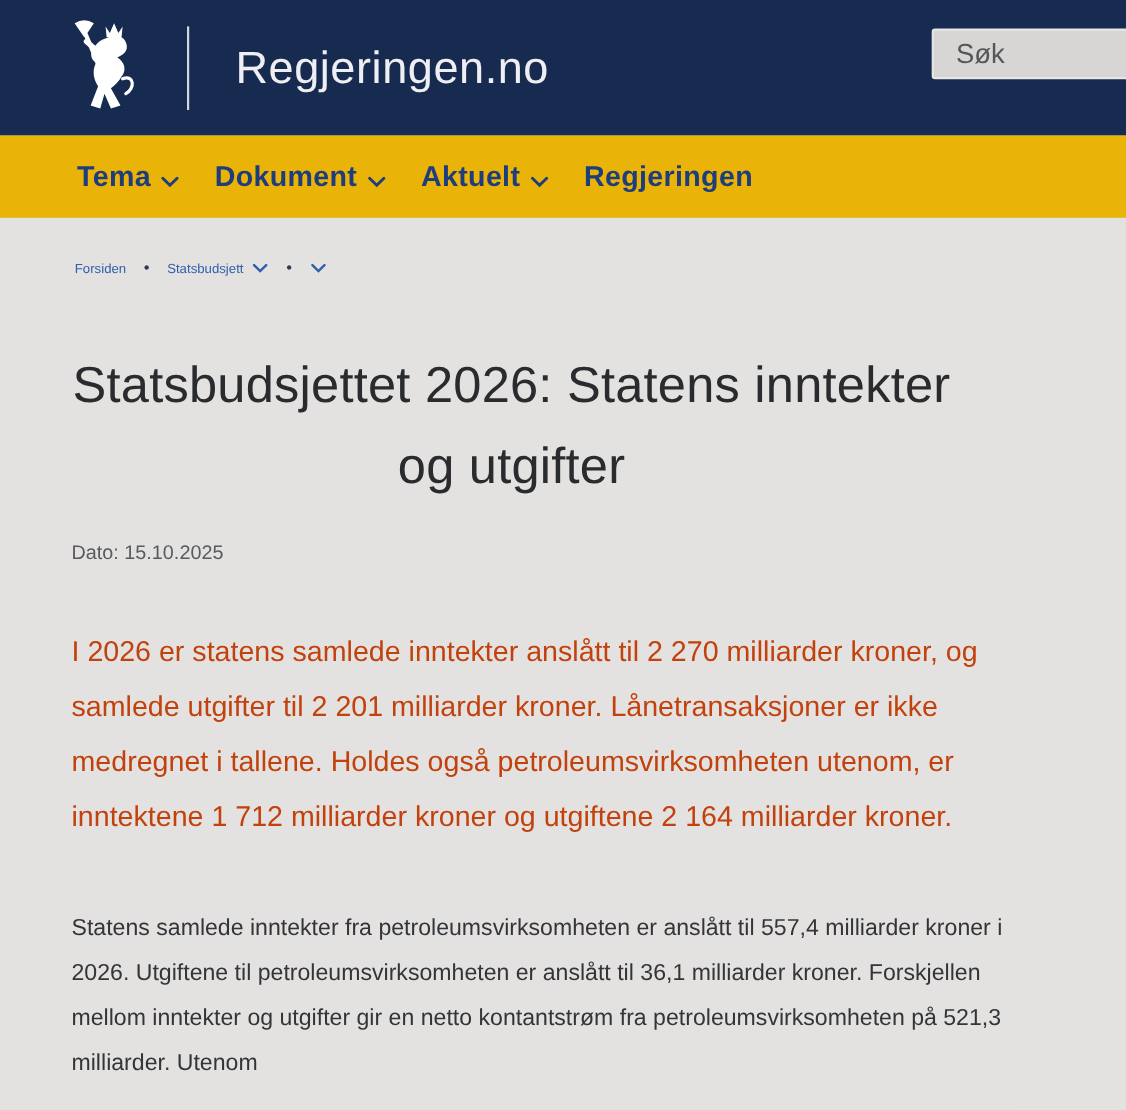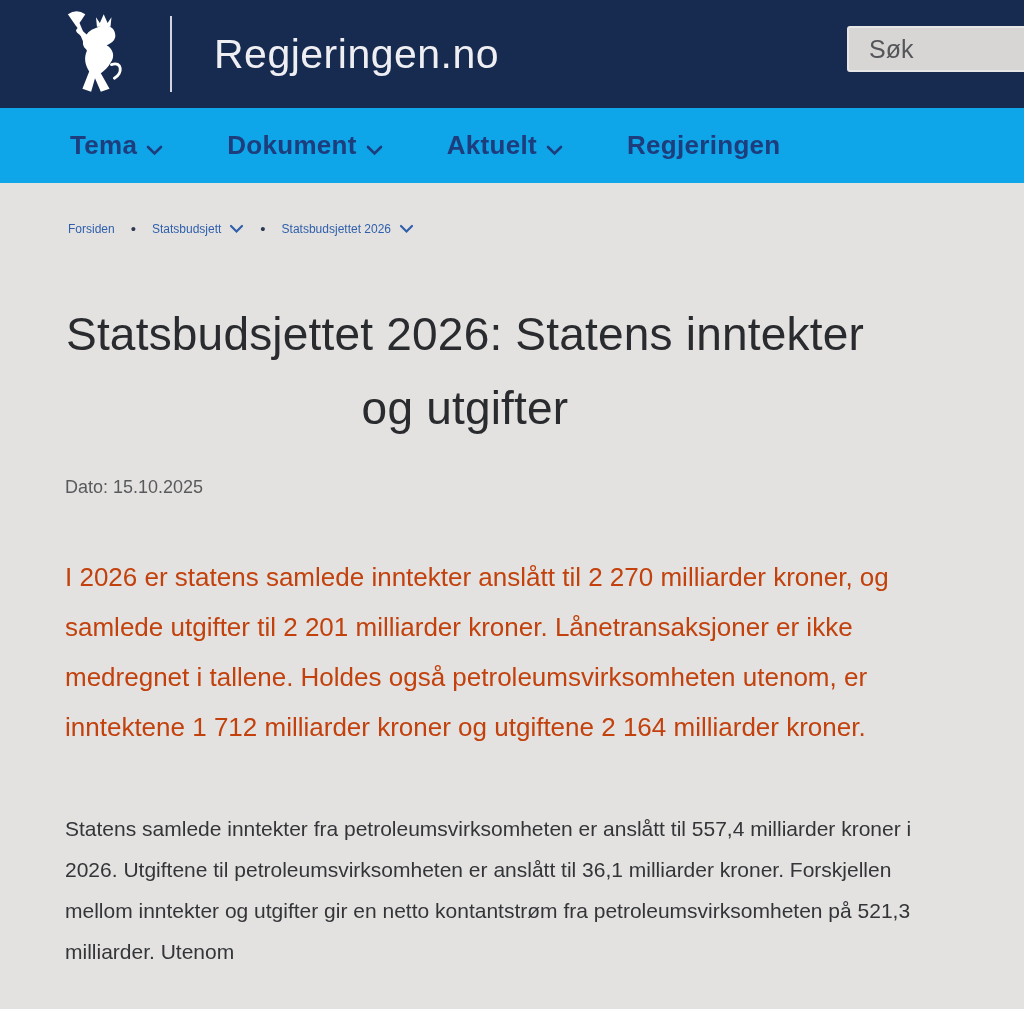--- a/index.html
+++ b/index.html
@@ -7,21 +7,21 @@
   body {
     position: relative;
     overflow: hidden;
     background: #E3E2E0;
     font-family: "Liberation Sans", "DejaVu Sans", sans-serif;
   }
 
   
   .site-header {
     position: relative;
-    height: 108px;
+    height: 123px;
     background: #172B50;
     display: flex;
     align-items: center;
   }
   .logo {
     margin-left: 64px;
     width: 62px;
     height: 86px;
     display: flex;
     align-items: center;
@@ -55,25 +55,25 @@
     font-size: 25px;
     color: #404145;
     padding: 0 0 0 20px;
     outline: none;
   }
   .search-input::placeholder { color: #55565A; opacity: 1; }
 
   
   .main-nav {
     height: 75px;
-    background: #0ea5e9;
+    background: #eab308;
     display: flex;
     align-items: center;
     padding-left: 70px;
-    gap: 64px;
+    gap: 32px;
     white-space: nowrap;
     overflow: hidden;
   }
   .nav-item {
     display: inline-flex;
     align-items: center;
     gap: 9px;
     color: #1D3D7C;
     font-size: 26px;
     font-weight: 700;
@@ -206,21 +206,20 @@
   <a class="crumb-link">
     <span>Statsbudsjett</span>
     <span class="chev">
       <svg width="15" height="10" viewBox="0 0 15 10">
           <polyline points="2,2 7.5,7.5 13,2" stroke="#3060AC" stroke-width="2.2" fill="none" stroke-linecap="round"></polyline>
         </svg>
     </span>
   </a>
   <span class="crumb-sep">•</span>
   <a class="crumb-link">
-    <span>Statsbudsjettet 2026</span>
     <span class="chev">
       <svg width="15" height="10" viewBox="0 0 15 10">
           <polyline points="2,2 7.5,7.5 13,2" stroke="#3060AC" stroke-width="2.2" fill="none" stroke-linecap="round"></polyline>
         </svg>
     </span>
   </a>
 </div>
 
 <main class="article">
   <h1 class="page-title">Statsbudsjettet 2026: Statens inntekter og utgifter</h1>

